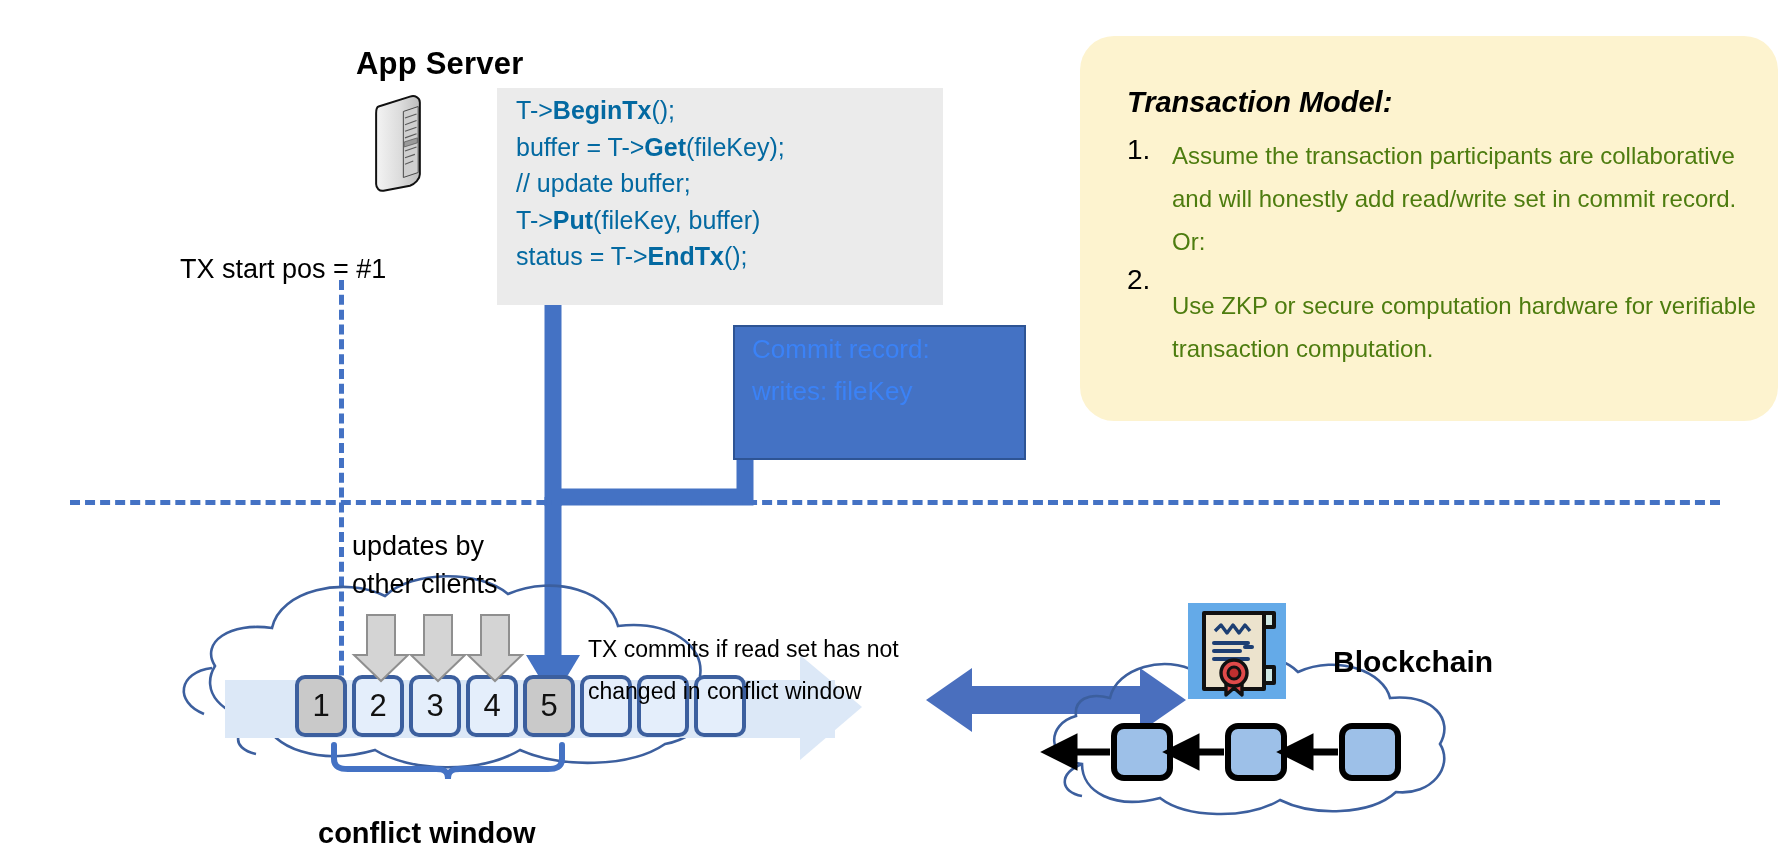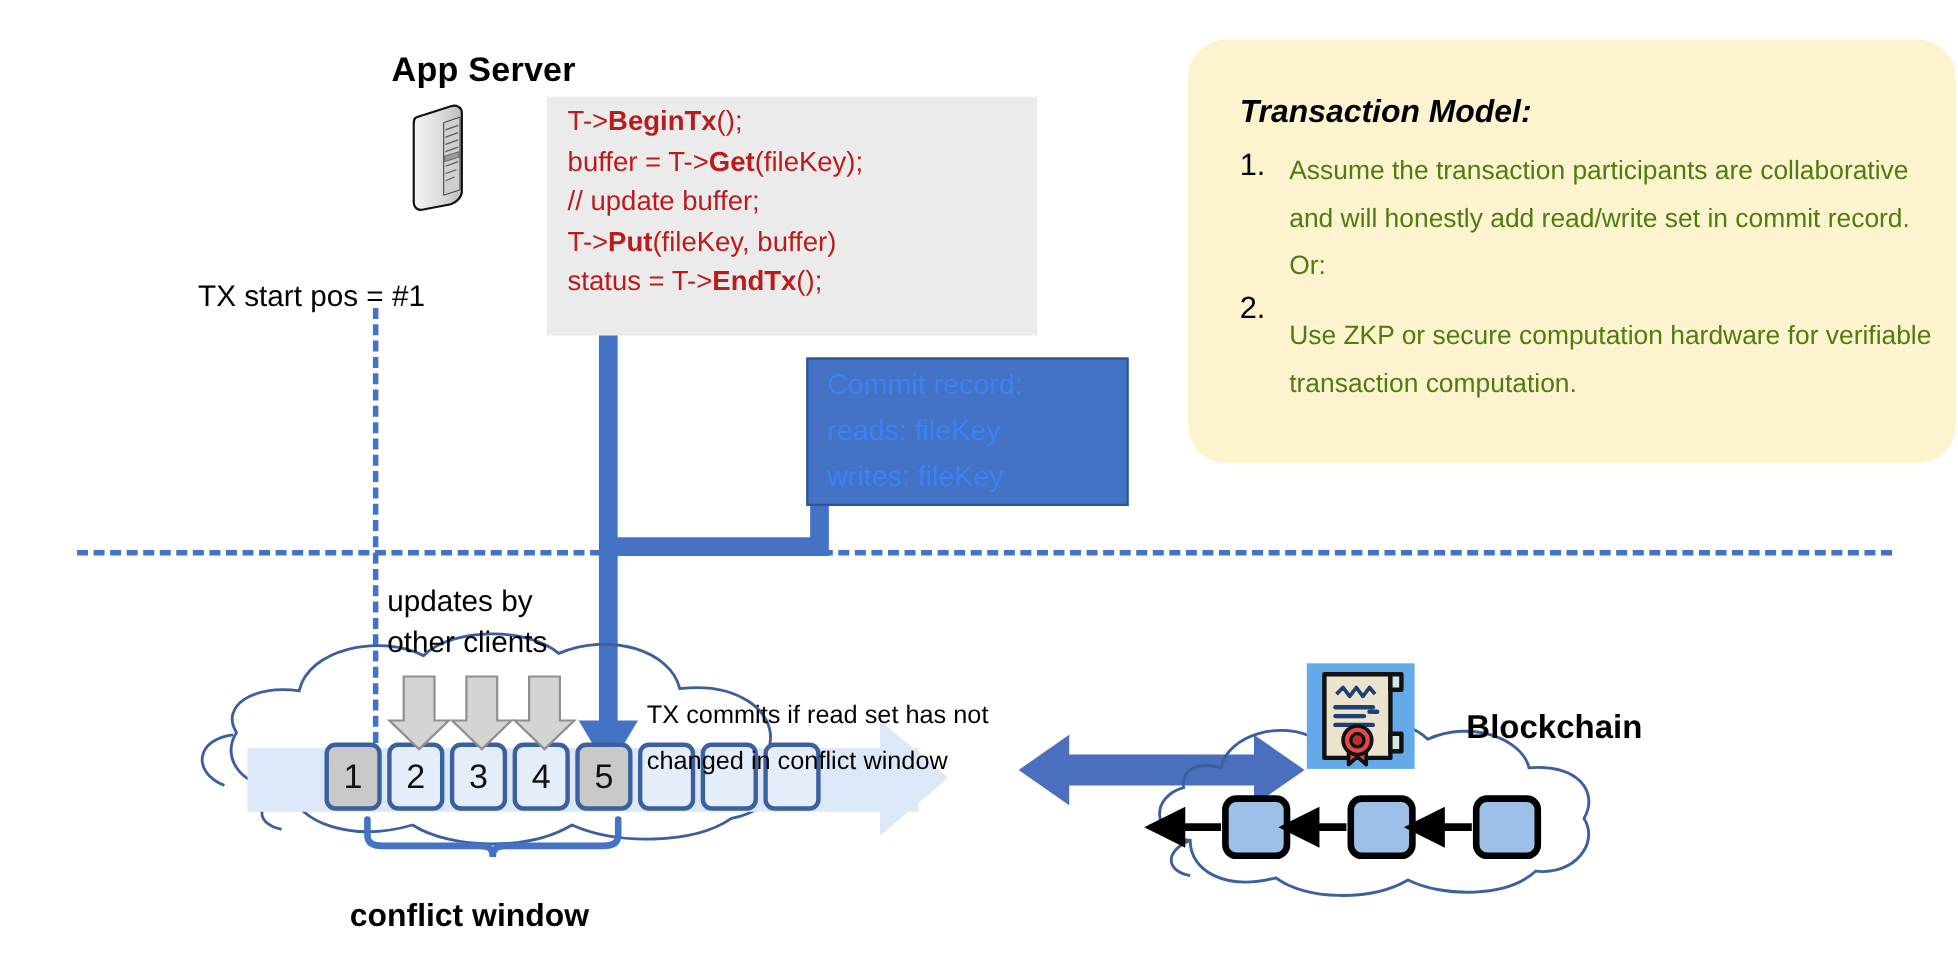--- a/index.html
+++ b/index.html
@@ -9,21 +9,21 @@
   .nosel{user-select:none;}
 
   
   #app-server-title{left:356px;top:46px;font-size:31px;font-weight:bold;letter-spacing:.2px;}
 
   
   #server-icon{left:372px;top:88px;width:66px;height:108px;}
 
   
   #code-box{left:497px;top:88px;width:446px;height:217px;background:#ebebeb;}
-  #code-text{left:516px;top:92px;width:430px;font-size:25px;line-height:36.5px;color:#b91c1c;}
+  #code-text{left:516px;top:92px;width:430px;font-size:25px;line-height:36.5px;color:#0369a1;}
   #code-text .b{font-weight:bold;}
 
   
   #tx-start-label{left:180px;top:254px;font-size:27px;white-space:nowrap;}
 
   
   #tx-start-dash{left:339px;top:280px;width:0;height:440px;
       border-left:5px dashed #4472c4;}
 
   
@@ -103,21 +103,20 @@
 <div class="abs" id="transaction-model-box"></div>
 <div class="abs nosel" id="tm-title">Transaction Model:</div>
 <div class="nosel tm-num" id="tm-1-num">1.</div>
 <div class="nosel tm-item" id="tm-1-txt">Assume the transaction participants are collaborative and will honestly add read/write set in commit record.  Or:</div>
 <div class="nosel tm-num" id="tm-2-num">2.</div>
 <div class="nosel tm-item" id="tm-2-txt">Use ZKP or secure computation hardware for verifiable transaction computation.</div>
 
 <div class="abs" id="commit-record-box"></div>
 <div class="abs nosel" id="commit-record-text">
   <div>Commit record:</div>
-  <div>reads: fileKey</div>
   <div>writes: fileKey</div>
 </div>
 
 <svg class="abs" style="left:0;top:0" width="1780" height="868">
 
   <path d="M553 305 L553 500 L553 506" stroke="#4472c4" stroke-width="17" fill="none"></path>
   <path d="M553 506 L553 506" stroke="#4472c4" stroke-width="17" fill="none"></path>
 
   <path d="M745 460 L745 497 L553 497" stroke="#4472c4" stroke-width="17" fill="none"></path>
   <path d="M553 497 L553 660" stroke="#4472c4" stroke-width="17" fill="none"></path>

